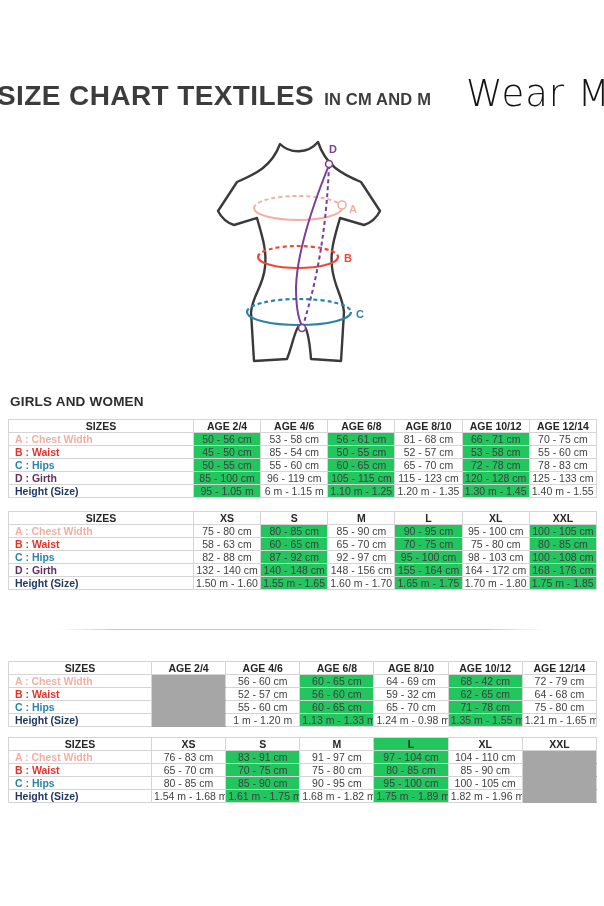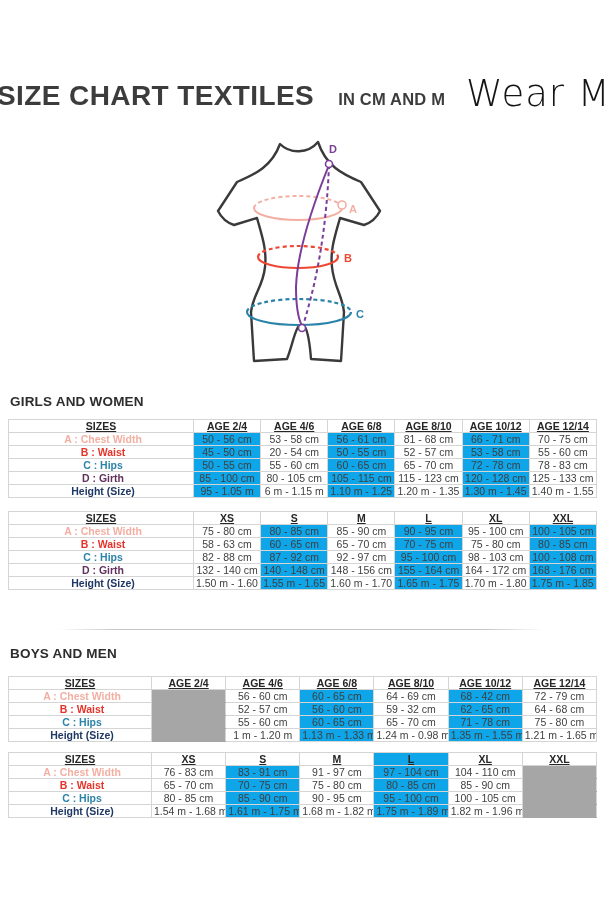--- a/index.html
+++ b/index.html
@@ -5,21 +5,21 @@
   html,body{margin:0;padding:0;background:#fff;}
   .page{
     position:relative; width:604px; height:906px; overflow:hidden;
     background:#ffffff; font-family:"Liberation Sans", sans-serif;
   }
   
   .title{
     position:absolute; left:-3px; top:80px; white-space:nowrap;
     font-weight:bold; color:#3c3c3c; font-size:28px; letter-spacing:.4px;
   }
-  .title .sub{font-size:16.5px; margin-left:24px; letter-spacing:.2px;}
+  .title .sub{font-size:16.5px; margin-left:10px; letter-spacing:.2px;}
   .brand{
     position:absolute; left:466px; top:72px; white-space:nowrap;
     font-family:"DejaVu Sans", sans-serif; font-weight:200;
     font-size:37px; color:#141414; letter-spacing:1px;
   }
   
   .diagram{position:absolute; left:180px; top:132px; width:240px; height:248px;}
   .diagram text{font-family:"Liberation Sans", sans-serif; font-size:11px; font-weight:bold;}
   
   .section{position:absolute; left:8px; width:470px;}
@@ -32,25 +32,25 @@
   .tbl.gap2{margin-top:15px;}
   table{
     border-collapse:collapse; table-layout:fixed; width:589px;
     font-size:10.5px;
   }
   th,td{
     border:1px solid #d5d5d5; height:12px; line-height:12px;
     padding:0 2px; text-align:center; color:#3f3f3f;
     white-space:nowrap; overflow:hidden;
   }
-  th{font-weight:bold; color:#262626;text-decoration:underline;}
-  td.lbl{text-align:center; font-weight:bold; padding-left:6px;}
+  th{font-weight:bold; color:#262626;}
+  td.lbl{text-align:left; font-weight:bold; padding-left:6px;}
   .wide-label .lbl{width:180px;}
   .narrow-label .lbl{width:138px;}
-  .shade{background:#0ea5e9;}
+  .shade{background:#22c55e;}
   .empty{background:#a6a6a6; border-top-color:#a6a6a6; border-bottom-color:#a6a6a6;}
   .divider{
     position:absolute; left:58px; top:629px; width:486px; height:1px;
     background:linear-gradient(to right, rgba(200,200,200,0), #c6c6c6 12%, #c6c6c6 88%, rgba(200,200,200,0));
   }
 </style>
 </head>
 <body>
 
 <div class="page">
@@ -112,39 +112,39 @@
               <td class="shade">50 - 56 cm</td>
               <td>53 - 58 cm</td>
               <td class="shade">56 - 61 cm</td>
               <td>81 - 68 cm</td>
               <td class="shade">66 - 71 cm</td>
               <td>70 - 75 cm</td>
             </tr>
             <tr>
               <td class="lbl" style="color: rgb(229, 51, 42);">B : Waist</td>
               <td class="shade">45 - 50 cm</td>
-              <td>20 - 54 cm</td>
+              <td>85 - 54 cm</td>
               <td class="shade">50 - 55 cm</td>
               <td>52 - 57 cm</td>
               <td class="shade">53 - 58 cm</td>
               <td>55 - 60 cm</td>
             </tr>
             <tr>
               <td class="lbl" style="color: rgb(42, 131, 168);">C : Hips</td>
               <td class="shade">50 - 55 cm</td>
               <td>55 - 60 cm</td>
               <td class="shade">60 - 65 cm</td>
               <td>65 - 70 cm</td>
               <td class="shade">72 - 78 cm</td>
               <td>78 - 83 cm</td>
             </tr>
             <tr>
               <td class="lbl" style="color: rgb(97, 48, 92);">D : Girth</td>
               <td class="shade">85 - 100 cm</td>
-              <td>80 - 105 cm</td>
+              <td>96 - 119 cm</td>
               <td class="shade">105 - 115 cm</td>
               <td>115 - 123 cm</td>
               <td class="shade">120 - 128 cm</td>
               <td>125 - 133 cm</td>
             </tr>
             <tr>
               <td class="lbl" style="color: rgb(31, 56, 100);">Height (Size)</td>
               <td class="shade">95 - 1.05 m</td>
               <td>6 m - 1.15 m</td>
               <td class="shade">1.10 m - 1.25 m</td>
@@ -213,21 +213,20 @@
               <td class="shade">1.75 m - 1.85 m</td>
             </tr>
           </tbody>
         </table>
       </div>
   </section>
 
   <div class="divider"></div>
 
   <section class="section" style="top:646px;">
-    <h2>BOYS AND MEN</h2>
     <div class="tbl gap2 narrow-label">
         <table>
           <tbody>
             <tr>
               <th class="lbl">SIZES</th>
               <th>AGE 2/4</th>
               <th>AGE 4/6</th>
               <th>AGE 6/8</th>
               <th>AGE 8/10</th>
               <th>AGE 10/12</th>

